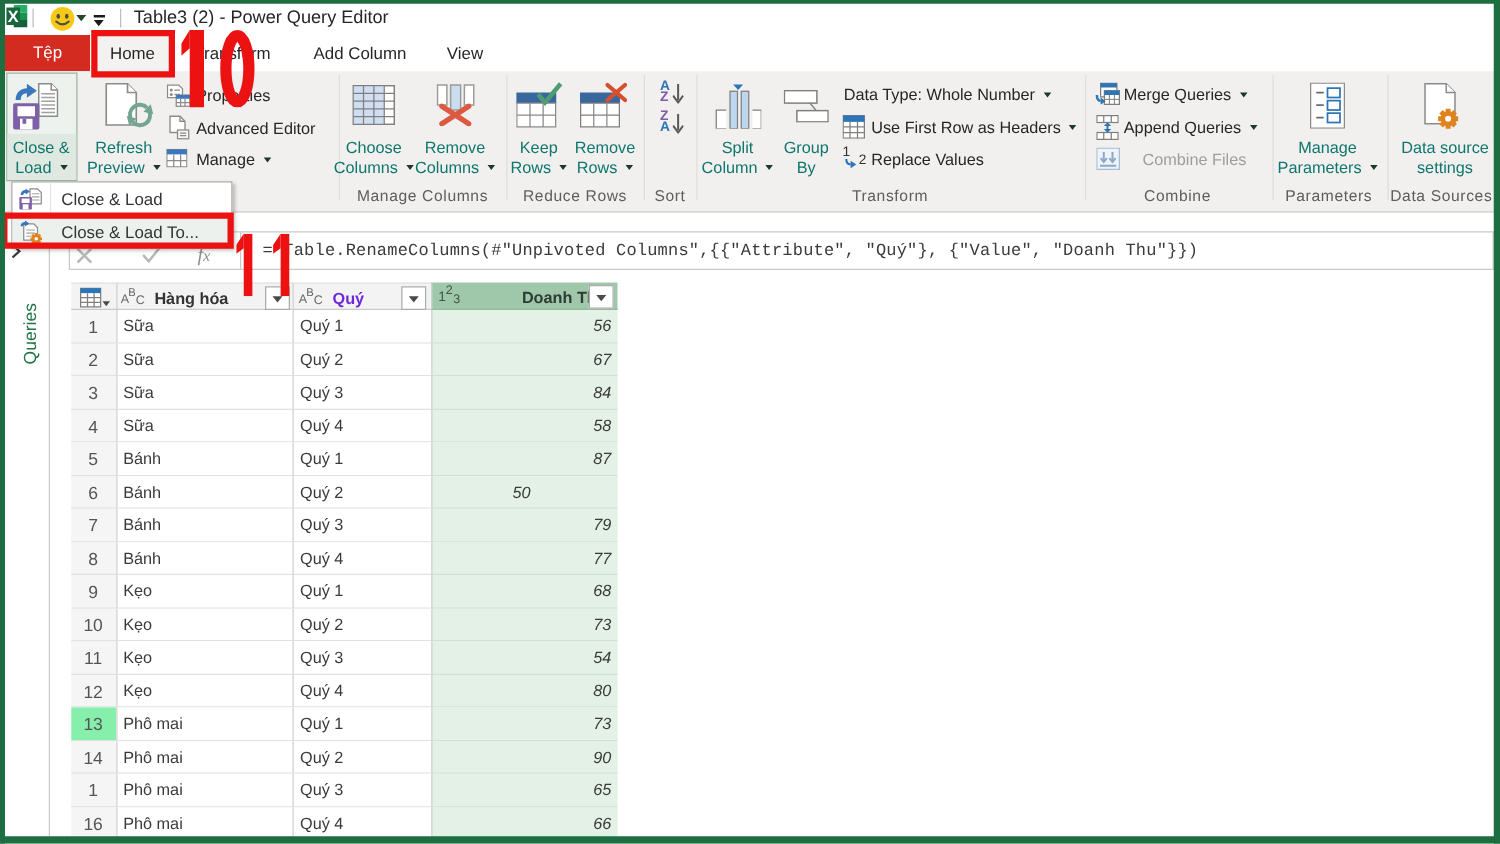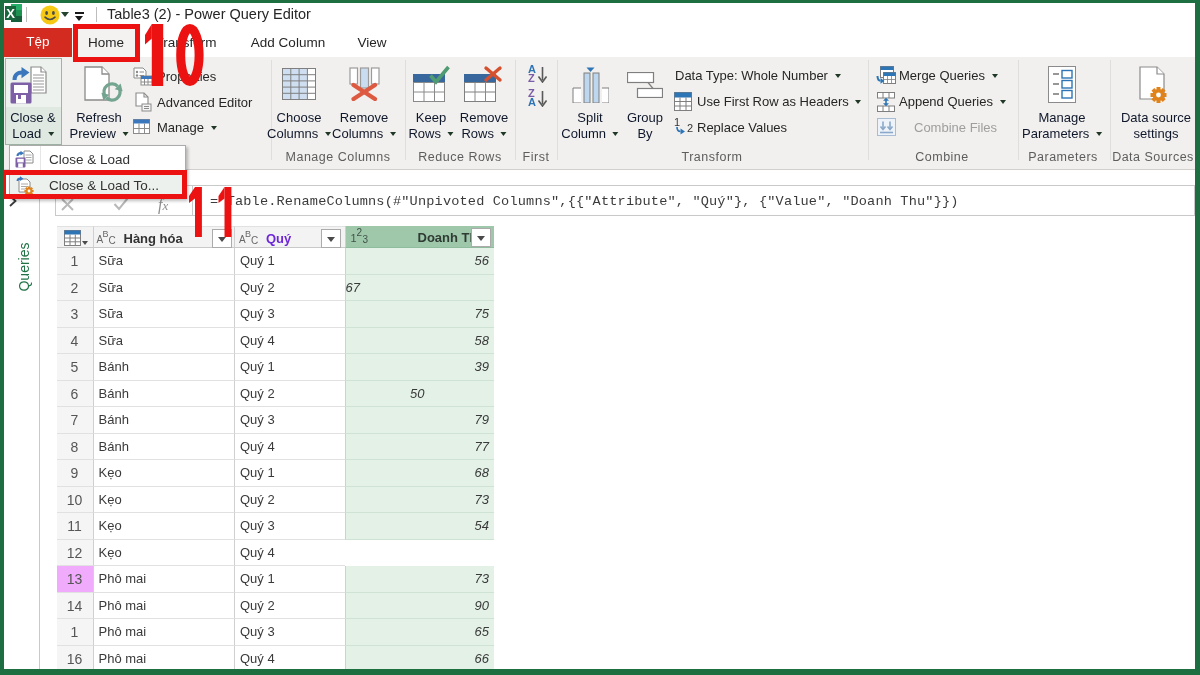--- a/index.html
+++ b/index.html
@@ -1,20 +1,20 @@
 <!DOCTYPE html>
 <html><head>
 <meta charset="utf-8">
 <style>
 html,body{margin:0;padding:0;}
 body{width:1200px;height:675px;overflow:hidden;font-family:"Liberation Sans",sans-serif;}
 .canvas{position:relative;width:1200px;height:675px;background:#ffffff;overflow:hidden;}
 .a{position:absolute;}
 .ctr{transform:translateX(-50%);white-space:nowrap;}
-.btxt{font-size:13px;color:#0f172a;line-height:13px;}
+.btxt{font-size:13px;color:#0f766e;line-height:13px;}
 .glabel{font-size:12.5px;color:#5d5d5d;line-height:12px;letter-spacing:0.5px;}
 .mini{font-size:13px;color:#262626;line-height:13px;white-space:nowrap;}
 .gray{color:#9e9e9e;}
 .caret{display:inline-block;width:0;height:0;border-left:3.5px solid transparent;border-right:3.5px solid transparent;border-top:4px solid #1f3826;vertical-align:2px;margin-left:3px;}
 .divider{width:1px;background:#dededc;top:3px;height:100px;}
 .filterbox{width:20px;height:19px;background:#fff;border:1px solid #ababab;box-sizing:border-box;}
 .filterbox:after{content:"";position:absolute;left:5px;top:7px;width:0;height:0;border-left:4.5px solid transparent;border-right:4.5px solid transparent;border-top:5px solid #4a4a4a;}
 .cellt{font-size:13px;color:#3a3a3a;line-height:26px;white-space:nowrap;}
 .rownum{font-size:14px;color:#555;line-height:26px;text-align:center;width:36px;}
 </style>
@@ -74,21 +74,21 @@
   <div class="a divider" style="left:1018px;"></div>
   <div class="a divider" style="left:1110px;"></div>
 
   <div class="a" style="left:338px;top:94px;">
         <span class="a ctr glabel">Manage Columns</span>
       </div>
   <div class="a" style="left:460px;top:94px;">
         <span class="a ctr glabel">Reduce Rows</span>
       </div>
   <div class="a" style="left:536px;top:94px;">
-        <span class="a ctr glabel">First</span>
+        <span class="a ctr glabel">Sort</span>
       </div>
   <div class="a" style="left:712px;top:94px;">
         <span class="a ctr glabel">Transform</span>
       </div>
   <div class="a" style="left:942px;top:94px;">
         <span class="a ctr glabel">Combine</span>
       </div>
   <div class="a" style="left:1063px;top:94px;">
         <span class="a ctr glabel">Parameters</span>
       </div>
@@ -448,33 +448,33 @@
 <div class="a" style="left:56.5px;top:274.8px;width:36.0px;height:26.5px;background:#f5f5f5;border-bottom:1px solid #e1e1e1;box-sizing:border-box;">
       <div class="rownum">2</div>
     </div>
 <div class="a" style="left:92.5px;top:274.8px;width:141.5px;height:26.5px;background:#fff;border-bottom:1px solid #e1e1e1;border-left:1px solid #d0d0d0;box-sizing:border-box;">
       <div class="cellt" style="margin-left:5px;">Sữa</div>
     </div>
 <div class="a" style="left:234px;top:274.8px;width:110.5px;height:26.5px;background:#fff;border-bottom:1px solid #e1e1e1;border-left:1px solid #d0d0d0;box-sizing:border-box;">
       <div class="cellt" style="margin-left:5px;">Quý 2</div>
     </div>
 <div class="a" style="left:344.5px;top:274.8px;width:149.5px;height:26.5px;background:#e3f1e7;border-bottom:1px solid #cfe3d4;border-left:1px solid #d0d0d0;box-sizing:border-box;">
-      <div class="cellt" style="text-align:left;margin-right:5px;font-style:italic;">67</div>
+      <div class="cellt" style="text-align:right;margin-right:5px;font-style:italic;padding-left:44px;">67</div>
     </div>
 <div class="a" style="left:56.5px;top:301.3px;width:36.0px;height:26.5px;background:#f5f5f5;border-bottom:1px solid #e1e1e1;box-sizing:border-box;">
       <div class="rownum">3</div>
     </div>
 <div class="a" style="left:92.5px;top:301.3px;width:141.5px;height:26.5px;background:#fff;border-bottom:1px solid #e1e1e1;border-left:1px solid #d0d0d0;box-sizing:border-box;">
       <div class="cellt" style="margin-left:5px;">Sữa</div>
     </div>
 <div class="a" style="left:234px;top:301.3px;width:110.5px;height:26.5px;background:#fff;border-bottom:1px solid #e1e1e1;border-left:1px solid #d0d0d0;box-sizing:border-box;">
       <div class="cellt" style="margin-left:5px;">Quý 3</div>
     </div>
 <div class="a" style="left:344.5px;top:301.3px;width:149.5px;height:26.5px;background:#e3f1e7;border-bottom:1px solid #cfe3d4;border-left:1px solid #d0d0d0;box-sizing:border-box;">
-      <div class="cellt" style="text-align:right;margin-right:5px;font-style:italic;">75</div>
+      <div class="cellt" style="text-align:right;margin-right:5px;font-style:italic;">84</div>
     </div>
 <div class="a" style="left:56.5px;top:327.8px;width:36.0px;height:26.5px;background:#f5f5f5;border-bottom:1px solid #e1e1e1;box-sizing:border-box;">
       <div class="rownum">4</div>
     </div>
 <div class="a" style="left:92.5px;top:327.8px;width:141.5px;height:26.5px;background:#fff;border-bottom:1px solid #e1e1e1;border-left:1px solid #d0d0d0;box-sizing:border-box;">
       <div class="cellt" style="margin-left:5px;">Sữa</div>
     </div>
 <div class="a" style="left:234px;top:327.8px;width:110.5px;height:26.5px;background:#fff;border-bottom:1px solid #e1e1e1;border-left:1px solid #d0d0d0;box-sizing:border-box;">
       <div class="cellt" style="margin-left:5px;">Quý 4</div>
     </div>
@@ -484,21 +484,21 @@
 <div class="a" style="left:56.5px;top:354.3px;width:36.0px;height:26.5px;background:#f5f5f5;border-bottom:1px solid #e1e1e1;box-sizing:border-box;">
       <div class="rownum">5</div>
     </div>
 <div class="a" style="left:92.5px;top:354.3px;width:141.5px;height:26.5px;background:#fff;border-bottom:1px solid #e1e1e1;border-left:1px solid #d0d0d0;box-sizing:border-box;">
       <div class="cellt" style="margin-left:5px;">Bánh</div>
     </div>
 <div class="a" style="left:234px;top:354.3px;width:110.5px;height:26.5px;background:#fff;border-bottom:1px solid #e1e1e1;border-left:1px solid #d0d0d0;box-sizing:border-box;">
       <div class="cellt" style="margin-left:5px;">Quý 1</div>
     </div>
 <div class="a" style="left:344.5px;top:354.3px;width:149.5px;height:26.5px;background:#e3f1e7;border-bottom:1px solid #cfe3d4;border-left:1px solid #d0d0d0;box-sizing:border-box;">
-      <div class="cellt" style="text-align:right;margin-right:5px;font-style:italic;">39</div>
+      <div class="cellt" style="text-align:right;margin-right:5px;font-style:italic;">87</div>
     </div>
 <div class="a" style="left:56.5px;top:380.8px;width:36.0px;height:26.5px;background:#f5f5f5;border-bottom:1px solid #e1e1e1;box-sizing:border-box;">
       <div class="rownum">6</div>
     </div>
 <div class="a" style="left:92.5px;top:380.8px;width:141.5px;height:26.5px;background:#fff;border-bottom:1px solid #e1e1e1;border-left:1px solid #d0d0d0;box-sizing:border-box;">
       <div class="cellt" style="margin-left:5px;">Bánh</div>
     </div>
 <div class="a" style="left:234px;top:380.8px;width:110.5px;height:26.5px;background:#fff;border-bottom:1px solid #e1e1e1;border-left:1px solid #d0d0d0;box-sizing:border-box;">
       <div class="cellt" style="margin-left:5px;">Quý 2</div>
     </div>
@@ -567,21 +567,24 @@
     </div>
 <div class="a" style="left:56.5px;top:539.8px;width:36.0px;height:26.5px;background:#f5f5f5;border-bottom:1px solid #e1e1e1;box-sizing:border-box;">
       <div class="rownum">12</div>
     </div>
 <div class="a" style="left:92.5px;top:539.8px;width:141.5px;height:26.5px;background:#fff;border-bottom:1px solid #e1e1e1;border-left:1px solid #d0d0d0;box-sizing:border-box;">
       <div class="cellt" style="margin-left:5px;">Kẹo</div>
     </div>
 <div class="a" style="left:234px;top:539.8px;width:110.5px;height:26.5px;background:#fff;border-bottom:1px solid #e1e1e1;border-left:1px solid #d0d0d0;box-sizing:border-box;">
       <div class="cellt" style="margin-left:5px;">Quý 4</div>
     </div>
-<div class="a" style="left:56.5px;top:566.3px;width:36.0px;height:26.5px;background:#f0abfc;border-bottom:1px solid #e1e1e1;box-sizing:border-box;">
+<div class="a" style="left:344.5px;top:539.8px;width:149.5px;height:26.5px;background:#e3f1e7;border-bottom:1px solid #cfe3d4;border-left:1px solid #d0d0d0;box-sizing:border-box;">
+      <div class="cellt" style="text-align:right;margin-right:5px;font-style:italic;">80</div>
+    </div>
+<div class="a" style="left:56.5px;top:566.3px;width:36.0px;height:26.5px;background:#86efac;border-bottom:1px solid #e1e1e1;box-sizing:border-box;">
       <div class="rownum">13</div>
     </div>
 <div class="a" style="left:92.5px;top:566.3px;width:141.5px;height:26.5px;background:#fff;border-bottom:1px solid #e1e1e1;border-left:1px solid #d0d0d0;box-sizing:border-box;">
       <div class="cellt" style="margin-left:5px;">Phô mai</div>
     </div>
 <div class="a" style="left:234px;top:566.3px;width:110.5px;height:26.5px;background:#fff;border-bottom:1px solid #e1e1e1;border-left:1px solid #d0d0d0;box-sizing:border-box;">
       <div class="cellt" style="margin-left:5px;">Quý 1</div>
     </div>
 <div class="a" style="left:344.5px;top:566.3px;width:149.5px;height:26.5px;background:#e3f1e7;border-bottom:1px solid #cfe3d4;border-left:1px solid #d0d0d0;box-sizing:border-box;">
       <div class="cellt" style="text-align:right;margin-right:5px;font-style:italic;">73</div>

